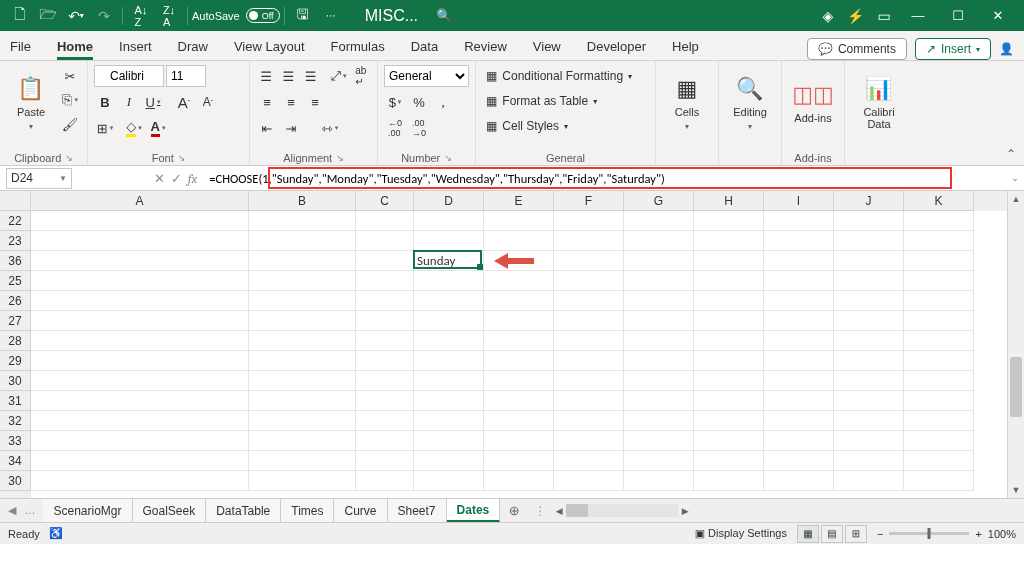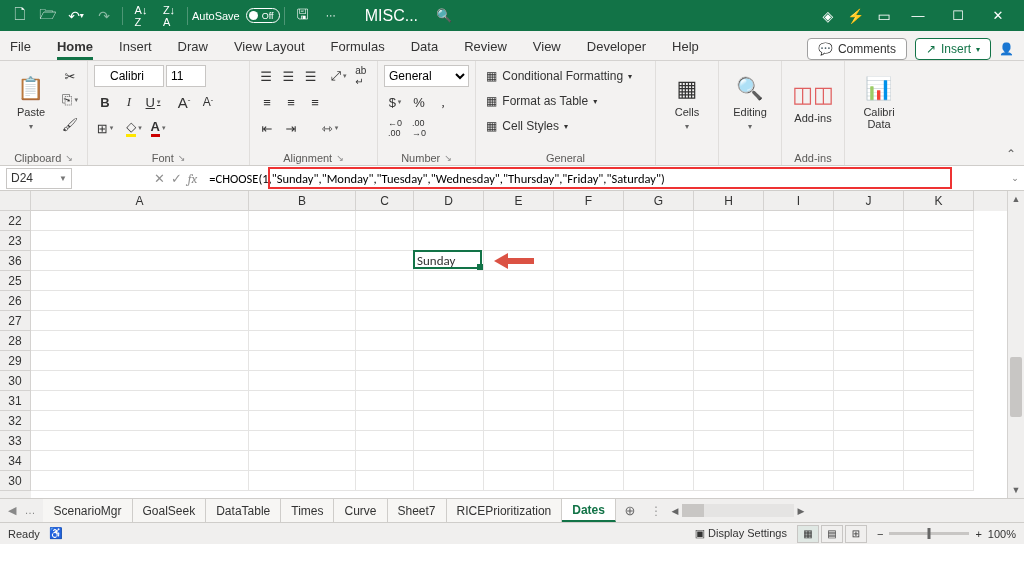--- a/index.html
+++ b/index.html
@@ -588,21 +588,20 @@
     <span>◀</span>
     <span>…</span>
   </div>
   <div class="tabs" id="sheet-tabs">
       <div class="sheet-tab">ScenarioMgr</div>
       <div class="sheet-tab">GoalSeek</div>
       <div class="sheet-tab">DataTable</div>
       <div class="sheet-tab">Times</div>
       <div class="sheet-tab">Curve</div>
       <div class="sheet-tab">Sheet7</div>
-      <div class="sheet-tab">RICEPrioritization</div>
       <div class="sheet-tab active">Dates</div>
     </div>
   <span class="add">⊕</span>
   <span style="padding:0 6px;color:#999">⋮</span>
   <div class="hscroll">
     <span class="sb-btn">◀</span>
     <div class="track">
         <div class="thumb"></div>
       </div>
     <span class="sb-btn">▶</span>

